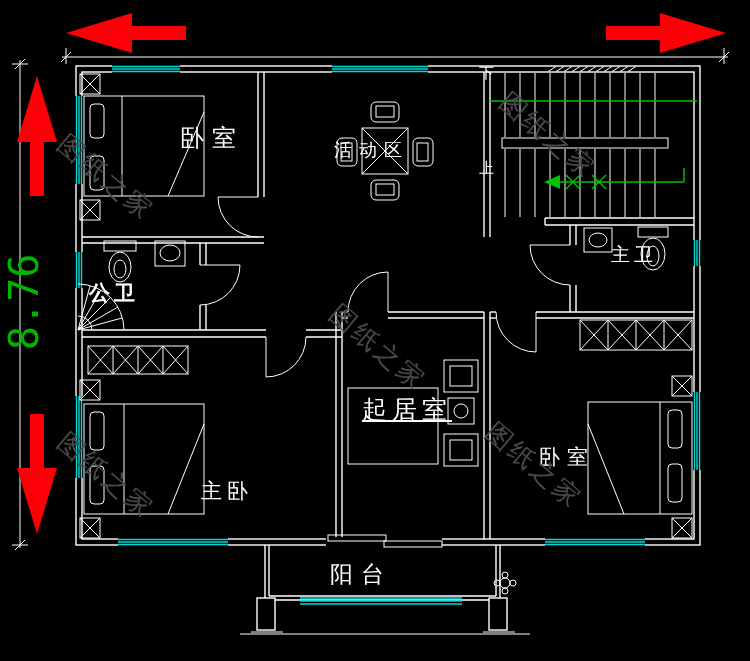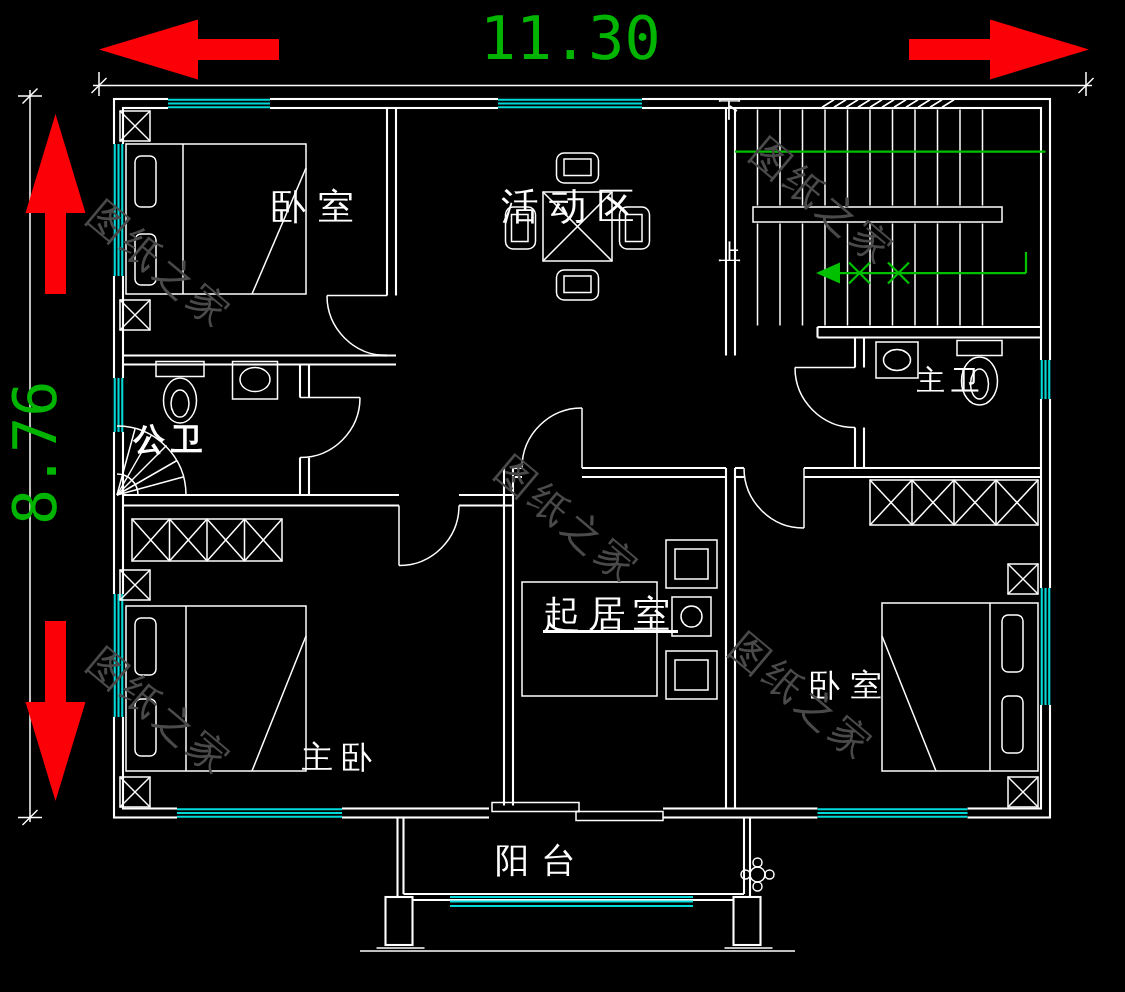--- a/index.html
+++ b/index.html
@@ -331,31 +331,30 @@
     <circle class="ww thin" cx="505" cy="583" r="5"></circle>
     <circle class="ww thin" cx="505" cy="575" r="3"></circle>
     <circle class="ww thin" cx="513" cy="583" r="3"></circle>
     <circle class="ww thin" cx="505" cy="591" r="3"></circle>
     <circle class="ww thin" cx="497" cy="583" r="3"></circle>
   </g>
 
 </svg>
 
 <span class="lbl" style="left:180px;top:126px;font-size:24px;letter-spacing:8px;">卧室</span>
-<span class="lbl" style="left:334px;top:125px;font-size:25px;letter-spacing:7px;">活动区</span>
+<span class="lbl" style="left:334px;top:141px;font-size:18px;letter-spacing:7px;">活动区</span>
 <span class="lbl" style="left:89px;top:283px;font-size:21px;letter-spacing:4px;font-weight:bold;">公卫</span>
 <span class="lbl" style="left:611px;top:245px;font-size:19px;letter-spacing:4px;text-align:center;">主卫</span>
 <span class="lbl" style="left:362px;top:397px;font-size:25px;letter-spacing:5px;text-decoration:underline;">起居室</span>
-<span class="lbl" style="left:201px;top:495px;font-size:21px;letter-spacing:5px;font-family:Liberation Serif, serif;">主卧</span>
+<span class="lbl" style="left:201px;top:481px;font-size:21px;letter-spacing:5px;font-family:Liberation Serif, serif;">主卧</span>
 <span class="lbl" style="left:539px;top:447px;font-size:21px;letter-spacing:7px;">卧室</span>
 <span class="lbl" style="left:330px;top:563px;font-size:23px;letter-spacing:8px;">阳台</span>
 <span class="lbl" style="left:479px;top:66px;font-size:15px;">下</span>
 <span class="lbl" style="left:479px;top:161px;font-size:15px;">上</span>
 
-<span class="dim" style="left:320px;top:6px;">11.30</span>
 <span class="dim dim-v" style="left:4px;top:350px;">8.76</span>
 
 <span class="wm" style="left:70px;top:130px;">图纸之家</span>
 <span class="wm" style="left:512px;top:88px;">图纸之家</span>
 <span class="wm" style="left:342px;top:300px;">图纸之家</span>
 <span class="wm" style="left:70px;top:428px;">图纸之家</span>
 <span class="wm" style="left:498px;top:418px;">图纸之家</span>
 
 </div>
 

